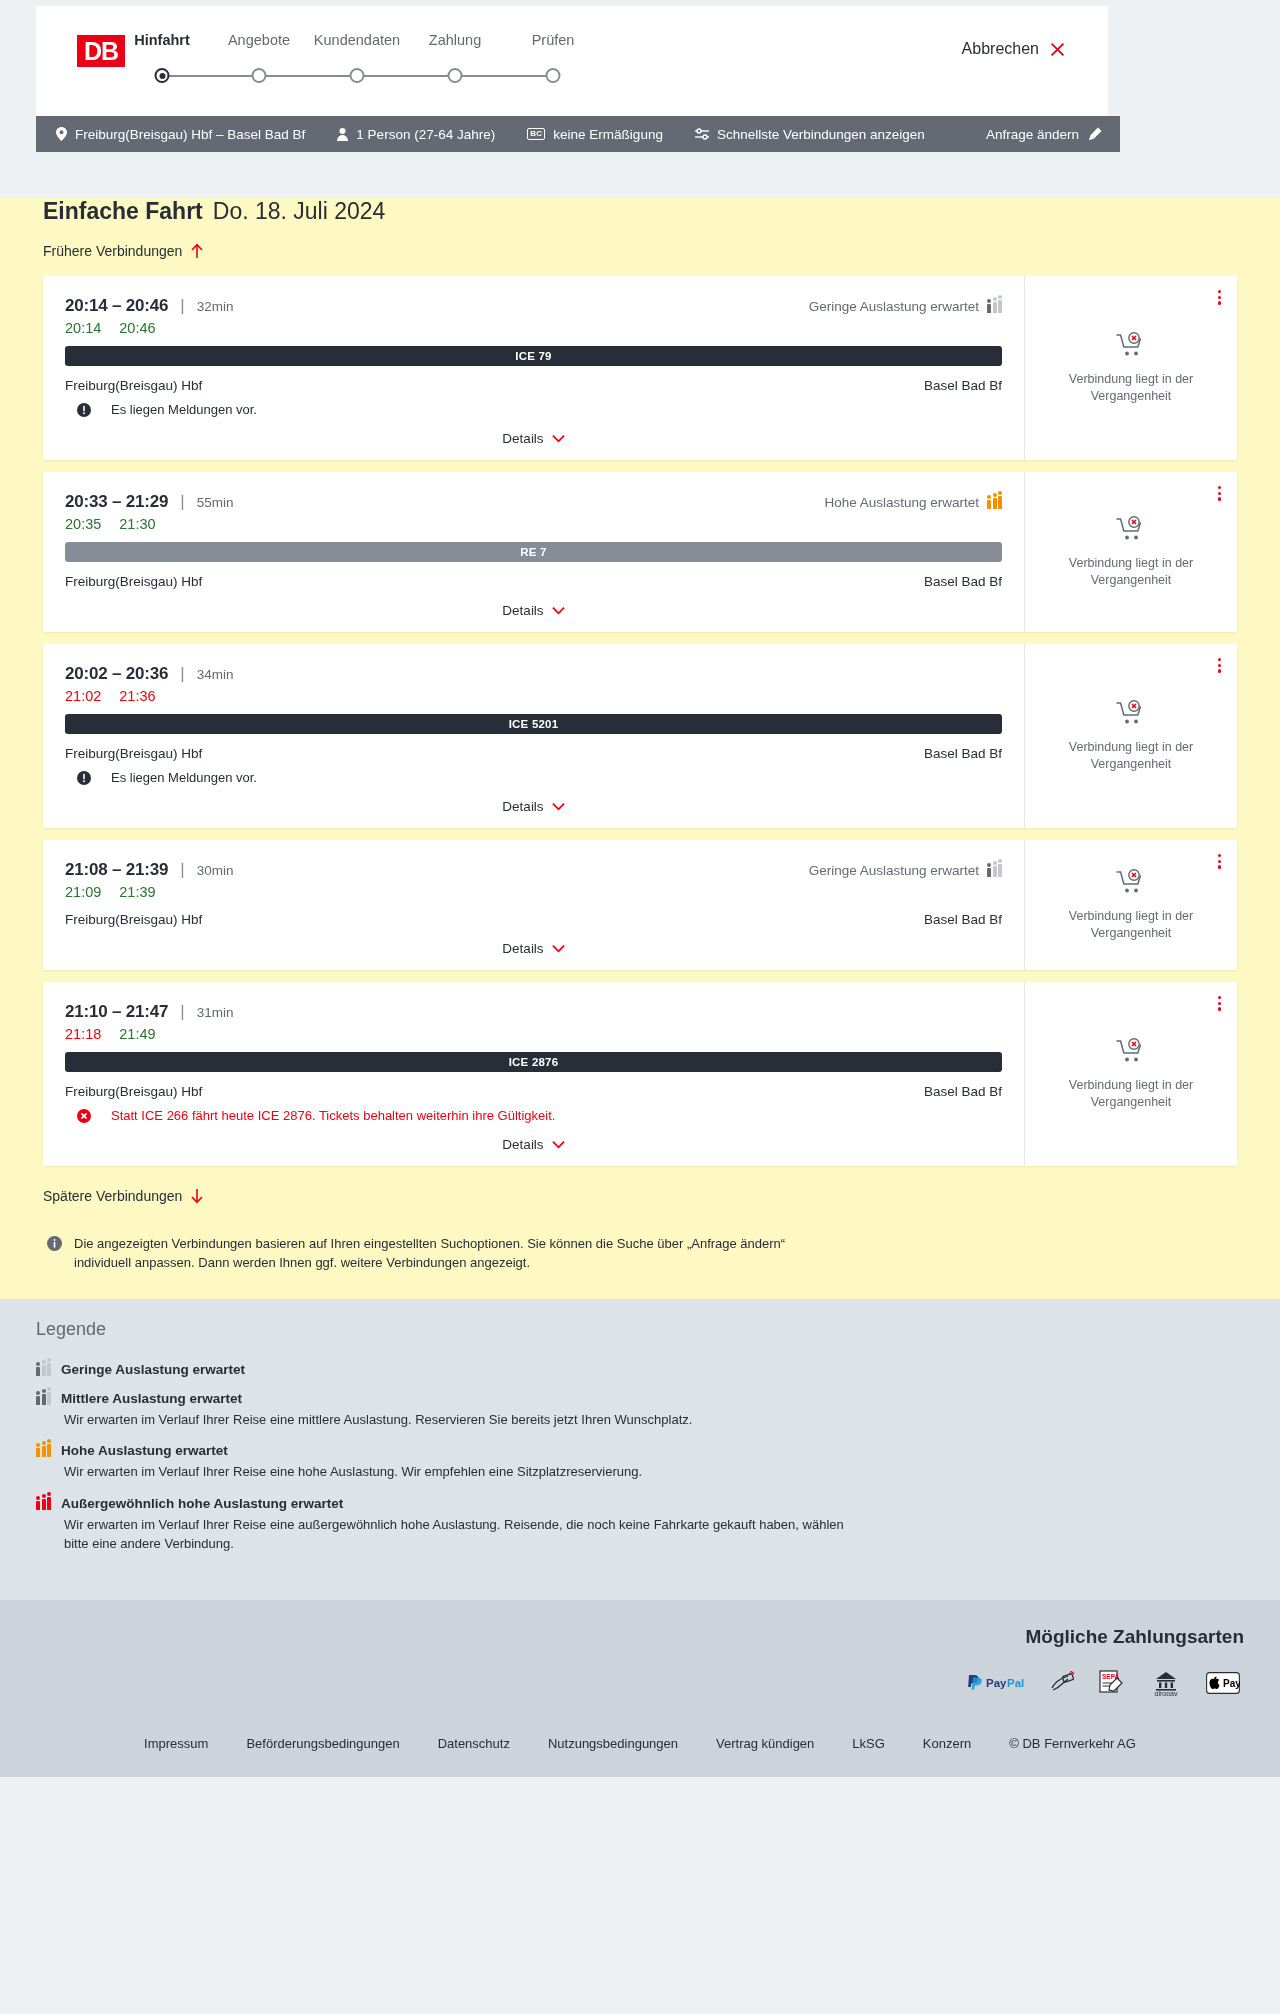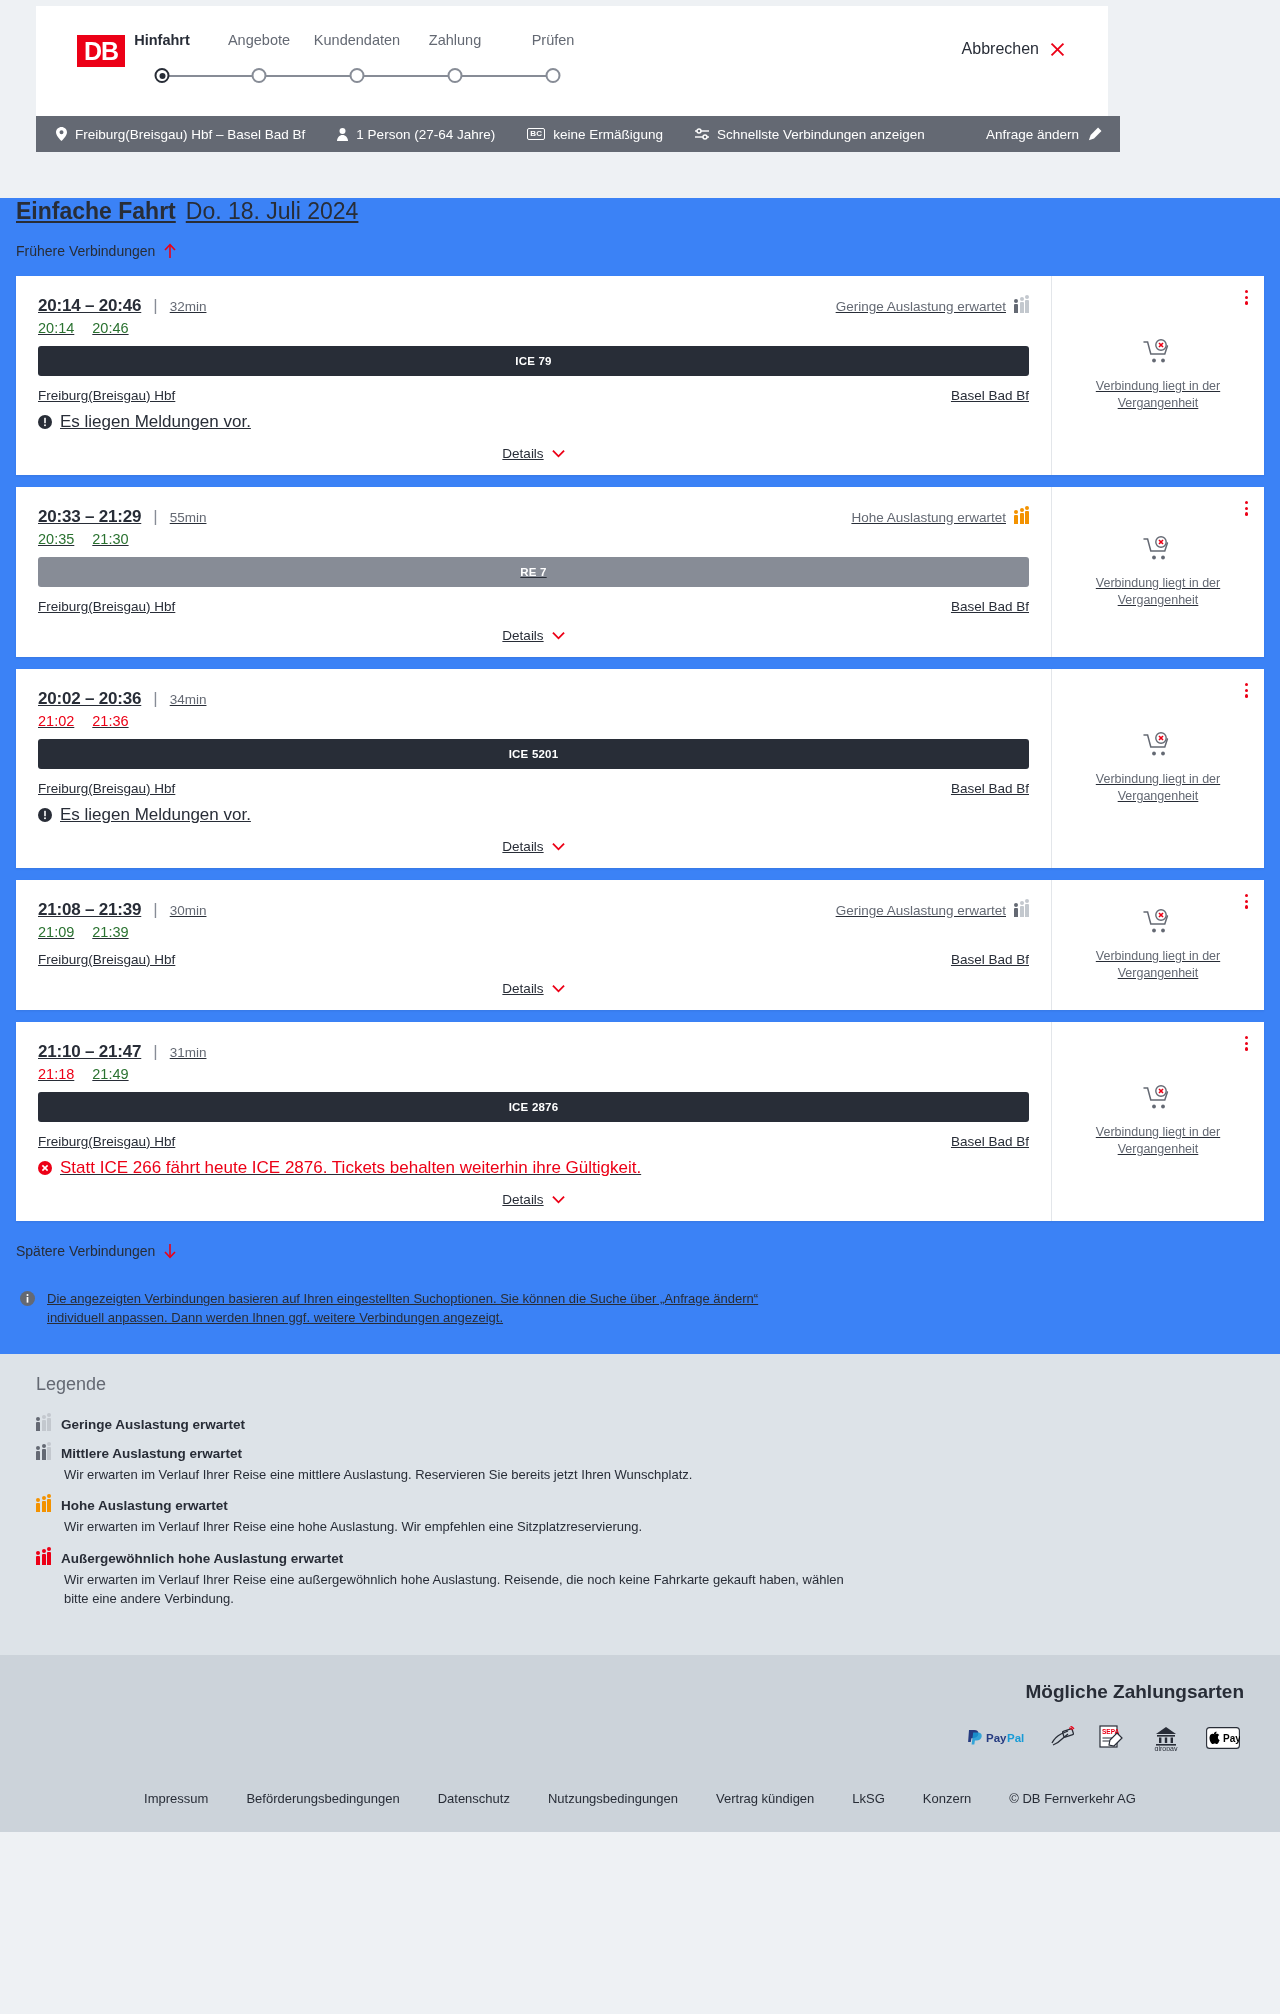--- a/index.html
+++ b/index.html
@@ -131,21 +131,21 @@
     border: 1.5px solid #fff;
     border-radius: 2px;
     font-size: 8px;
     font-weight: bold;
     padding: 1px 2px;
     line-height: 1;
     letter-spacing: 0.3px;
   }
 
   
-  .main { padding: 0 16px; background: #3b82f6; padding-bottom: 26px; text-decoration: underline; }
+  .main { padding: 0 43px; background: #fef9c3; padding-bottom: 26px; }
   .page-title {
     margin-top: 46px;
     font-size: 23px;
     color: #282d37;
     display: flex;
     align-items: baseline;
     gap: 10px;
   }
   .page-title .strong { font-weight: bold; }
   .page-title .date { font-weight: normal; }
@@ -203,21 +203,21 @@
     margin-top: 4px;
     display: flex;
     gap: 18px;
     font-size: 14.5px;
   }
   .t-green { color: #2a7230; }
   .t-red   { color: #ec0016; }
 
   .train-bar {
     margin-top: 10px;
-    height: 30px;
+    height: 20px;
     border-radius: 3px;
     display: flex;
     align-items: center;
     justify-content: center;
     color: #fff;
     font-size: 11.5px;
     font-weight: bold;
     letter-spacing: 0.2px;
   }
   .train-bar.dark { background: #282d37; }
@@ -227,23 +227,24 @@
     margin-top: 12px;
     display: flex;
     justify-content: space-between;
     font-size: 13.5px;
     color: #282d37;
   }
   .notice {
     margin-top: 9px;
     display: flex;
     align-items: center;
-    gap: 8px;
-    font-size: 17px;
+    gap: 20px;
+    font-size: 13px;
     color: #282d37;
+    margin-left: 12px;
   }
   .notice.warn { color: #ec0016; }
   .details {
     margin-top: 14px;
     display: flex;
     justify-content: center;
     align-items: center;
     gap: 8px;
     font-size: 13.5px;
     color: #282d37;

